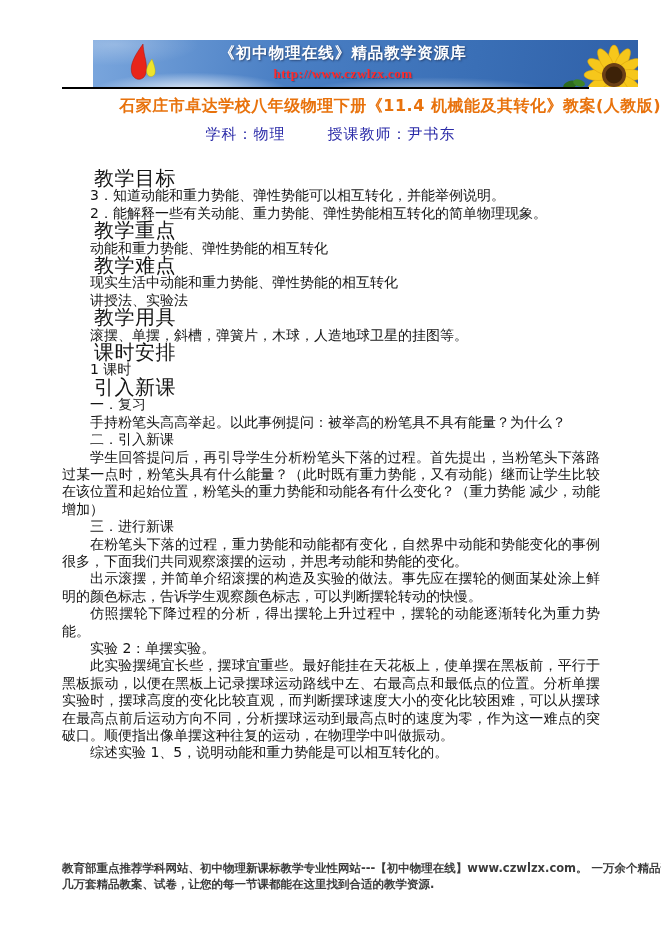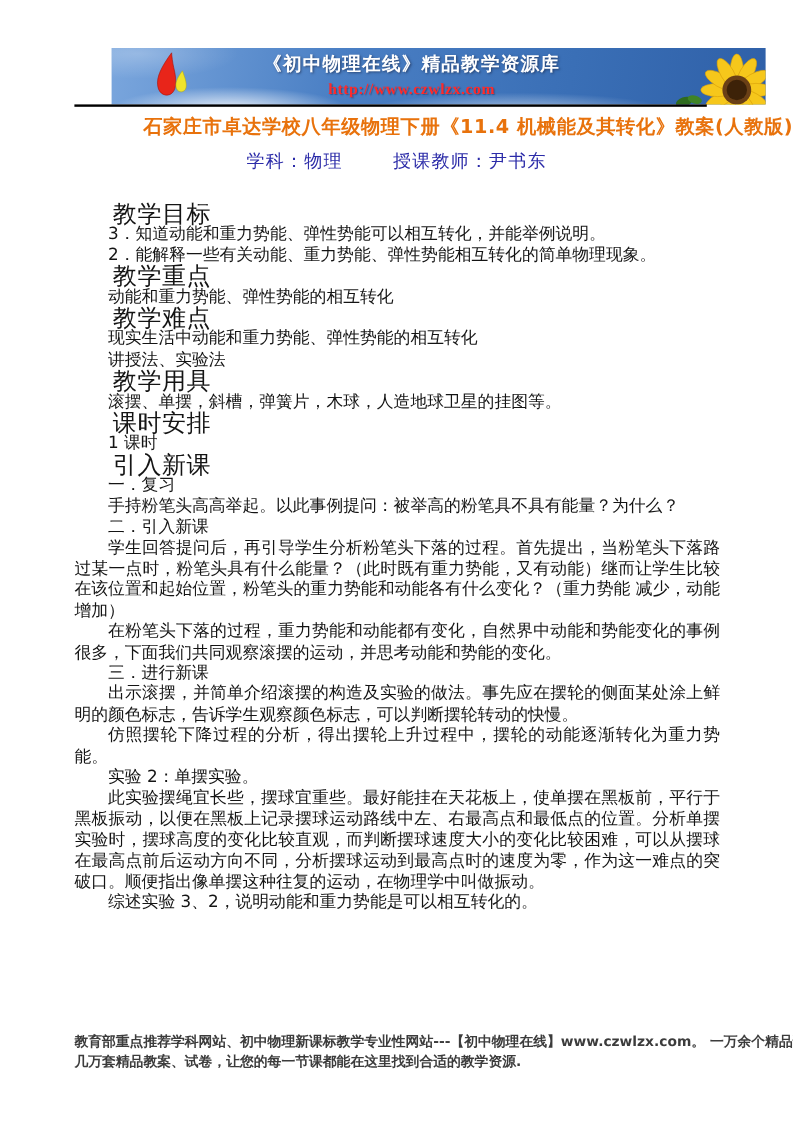--- a/index.html
+++ b/index.html
@@ -121,25 +121,25 @@
     <div class="s-line">讲授法、实验法</div>
     <div class="s-heading">教学用具</div>
     <div class="s-line">滚摆、单摆，斜槽，弹簧片，木球，人造地球卫星的挂图等。</div>
     <div class="s-heading">课时安排</div>
     <div class="s-line">1 课时</div>
     <div class="s-heading">引入新课</div>
     <div class="s-line">一．复习</div>
     <div class="s-line">手持粉笔头高高举起。以此事例提问：被举高的粉笔具不具有能量？为什么？</div>
     <div class="s-line">二．引入新课</div>
     <div class="s-line">学生回答提问后，再引导学生分析粉笔头下落的过程。首先提出，当粉笔头下落路过某一点时，粉笔头具有什么能量？（此时既有重力势能，又有动能）继而让学生比较在该位置和起始位置，粉笔头的重力势能和动能各有什么变化？（重力势能 减少，动能增加）</div>
+    <div class="s-line">三．进行新课</div>
     <div class="s-line">在粉笔头下落的过程，重力势能和动能都有变化，自然界中动能和势能变化的事例很多，下面我们共同观察滚摆的运动，并思考动能和势能的变化。</div>
-    <div class="s-line">三．进行新课</div>
     <div class="s-line">出示滚摆，并简单介绍滚摆的构造及实验的做法。事先应在摆轮的侧面某处涂上鲜明的颜色标志，告诉学生观察颜色标志，可以判断摆轮转动的快慢。</div>
     <div class="s-line">仿照摆轮下降过程的分析，得出摆轮上升过程中，摆轮的动能逐渐转化为重力势能。</div>
     <div class="s-line">实验 2：单摆实验。</div>
     <div class="s-line">此实验摆绳宜长些，摆球宜重些。最好能挂在天花板上，使单摆在黑板前，平行于黑板振动，以便在黑板上记录摆球运动路线中左、右最高点和最低点的位置。分析单摆实验时，摆球高度的变化比较直观，而判断摆球速度大小的变化比较困难，可以从摆球在最高点前后运动方向不同，分析摆球运动到最高点时的速度为零，作为这一难点的突破口。顺便指出像单摆这种往复的运动，在物理学中叫做振动。</div>
-    <div class="s-line">综述实验 3、2，说明动能和重力势能是可以相互转化的。</div>
+    <div class="s-line">综述实验 1、5，说明动能和重力势能是可以相互转化的。</div>
   </div>
 
 <div class="doc-footer" id="doc-footer">
     <div class="f-line">教育部重点推荐学科网站、初中物理新课标教学专业性网站---【初中物理在线】www.czwlzx.com。 一万余个精品课件、</div>
     <div class="f-line">几万套精品教案、试卷，让您的每一节课都能在这里找到合适的教学资源.</div>
   </div>
 
 </body></html>

